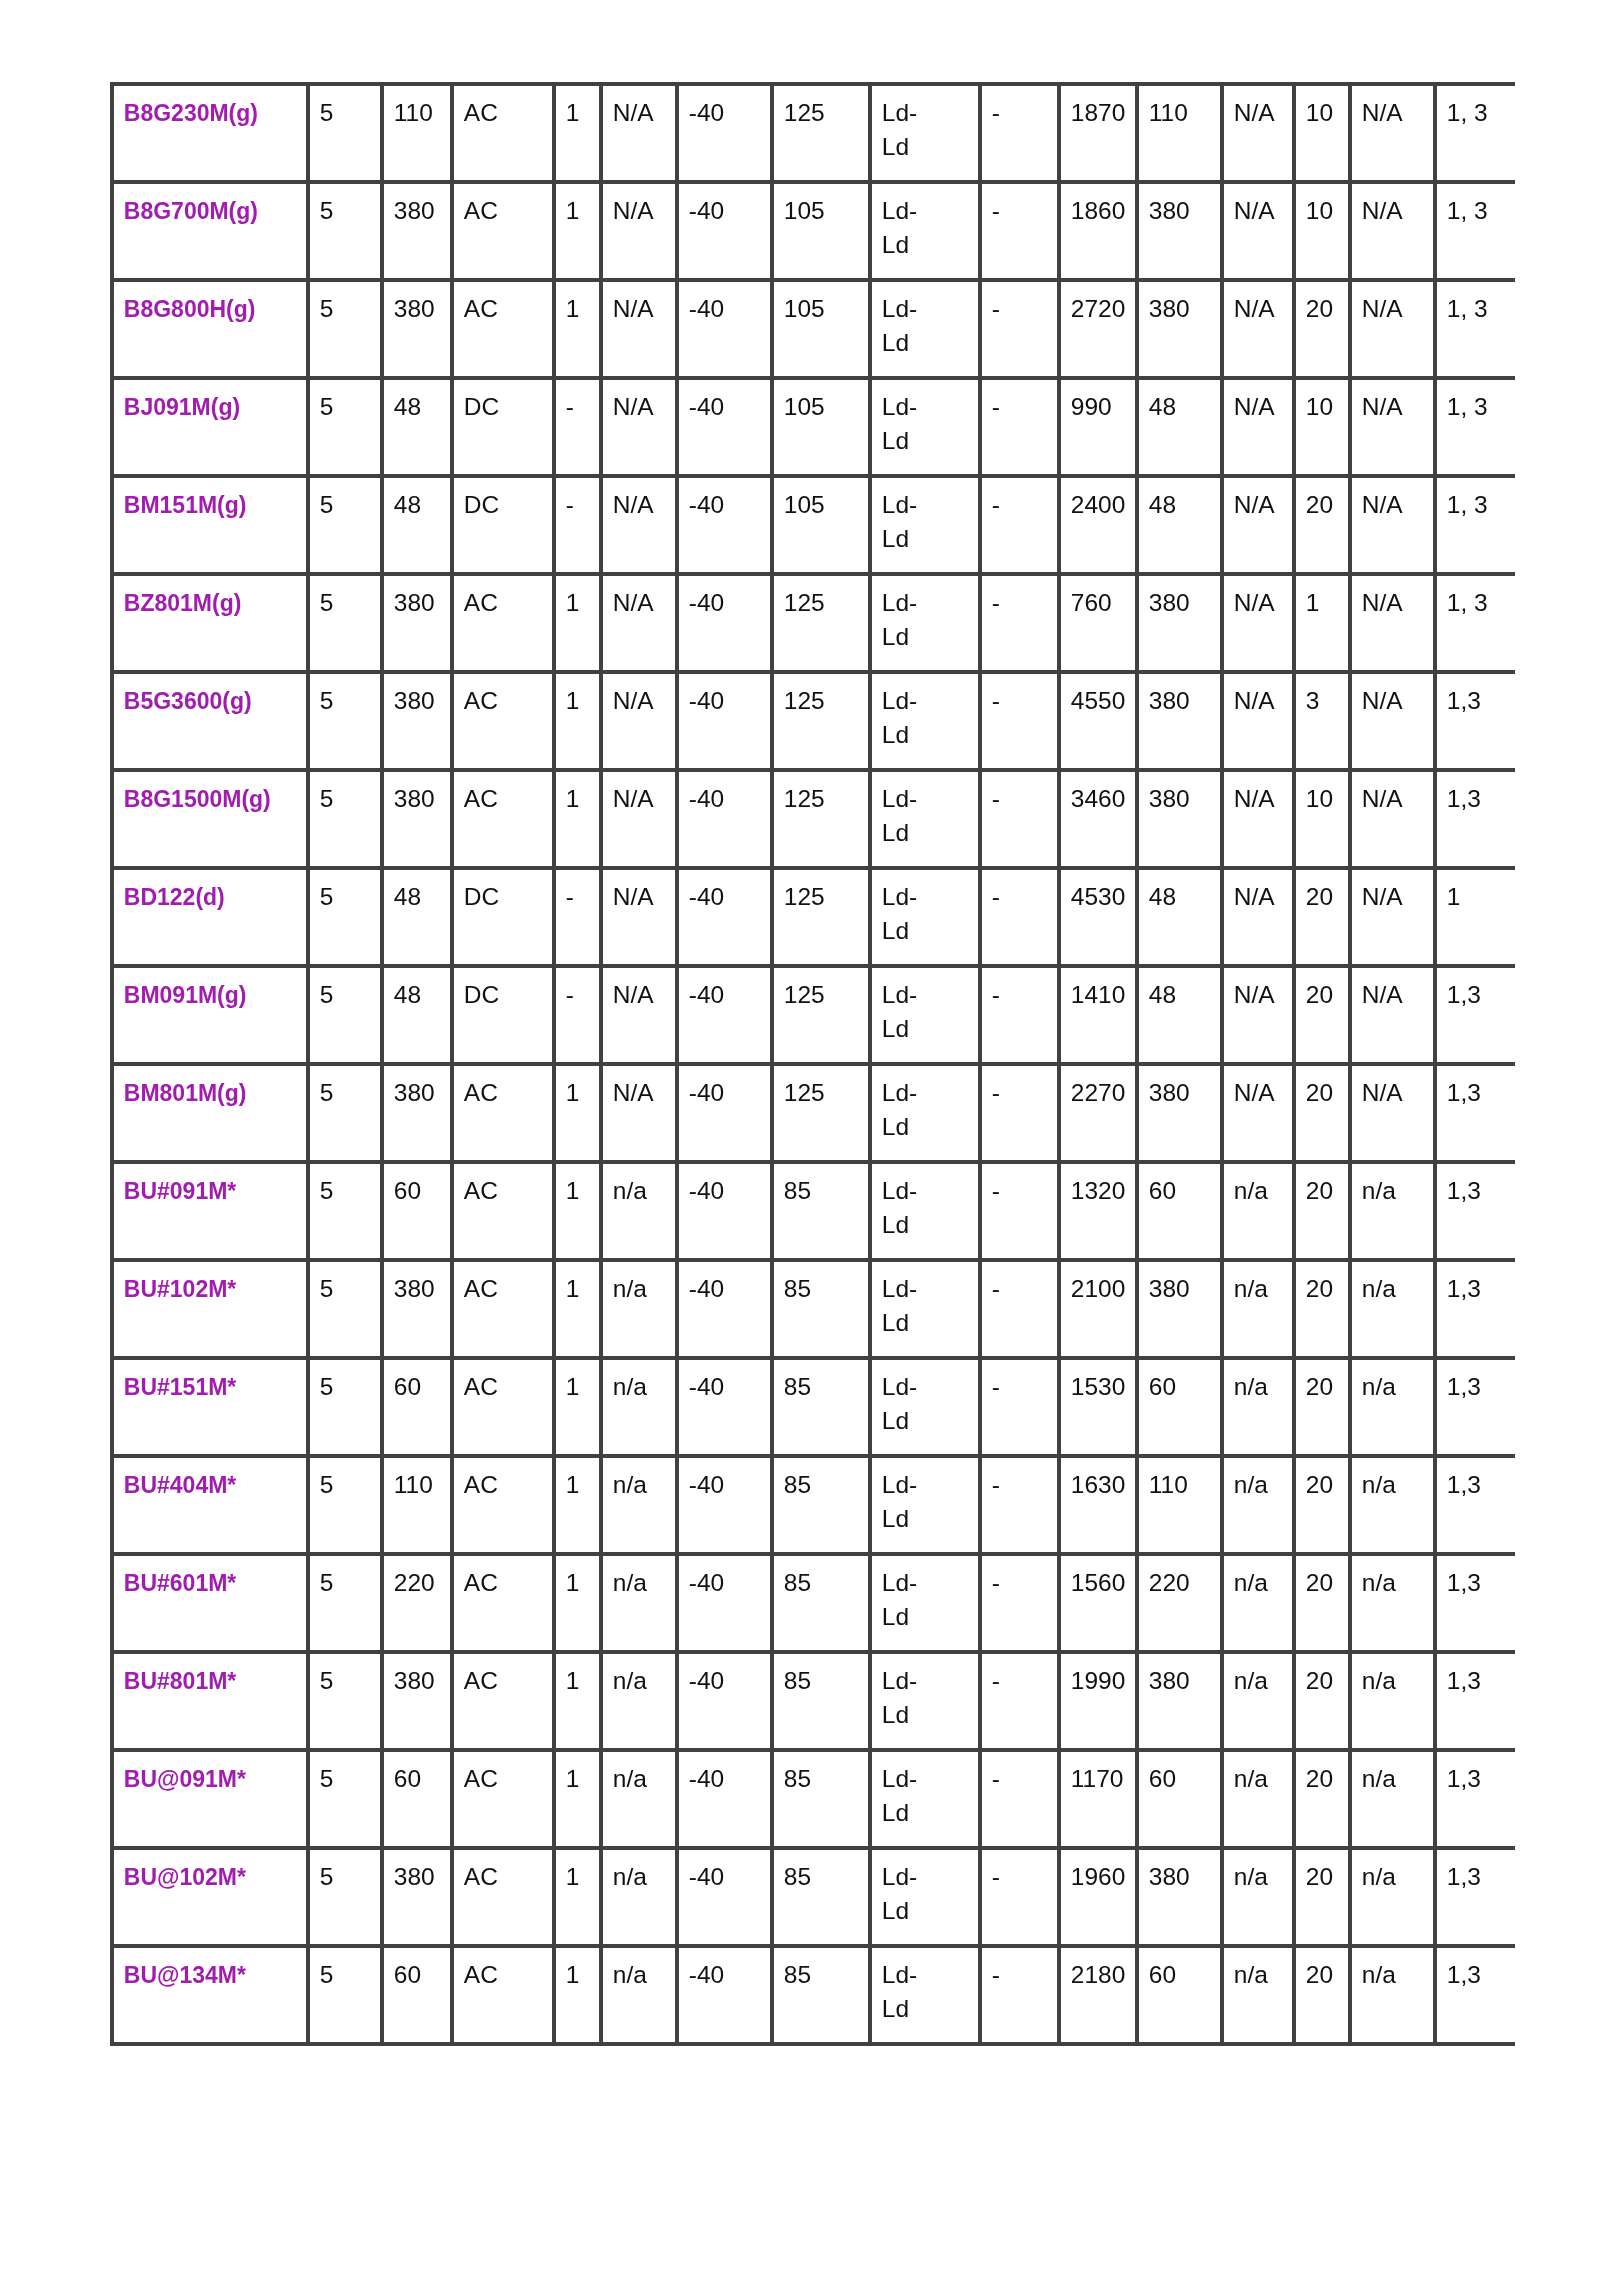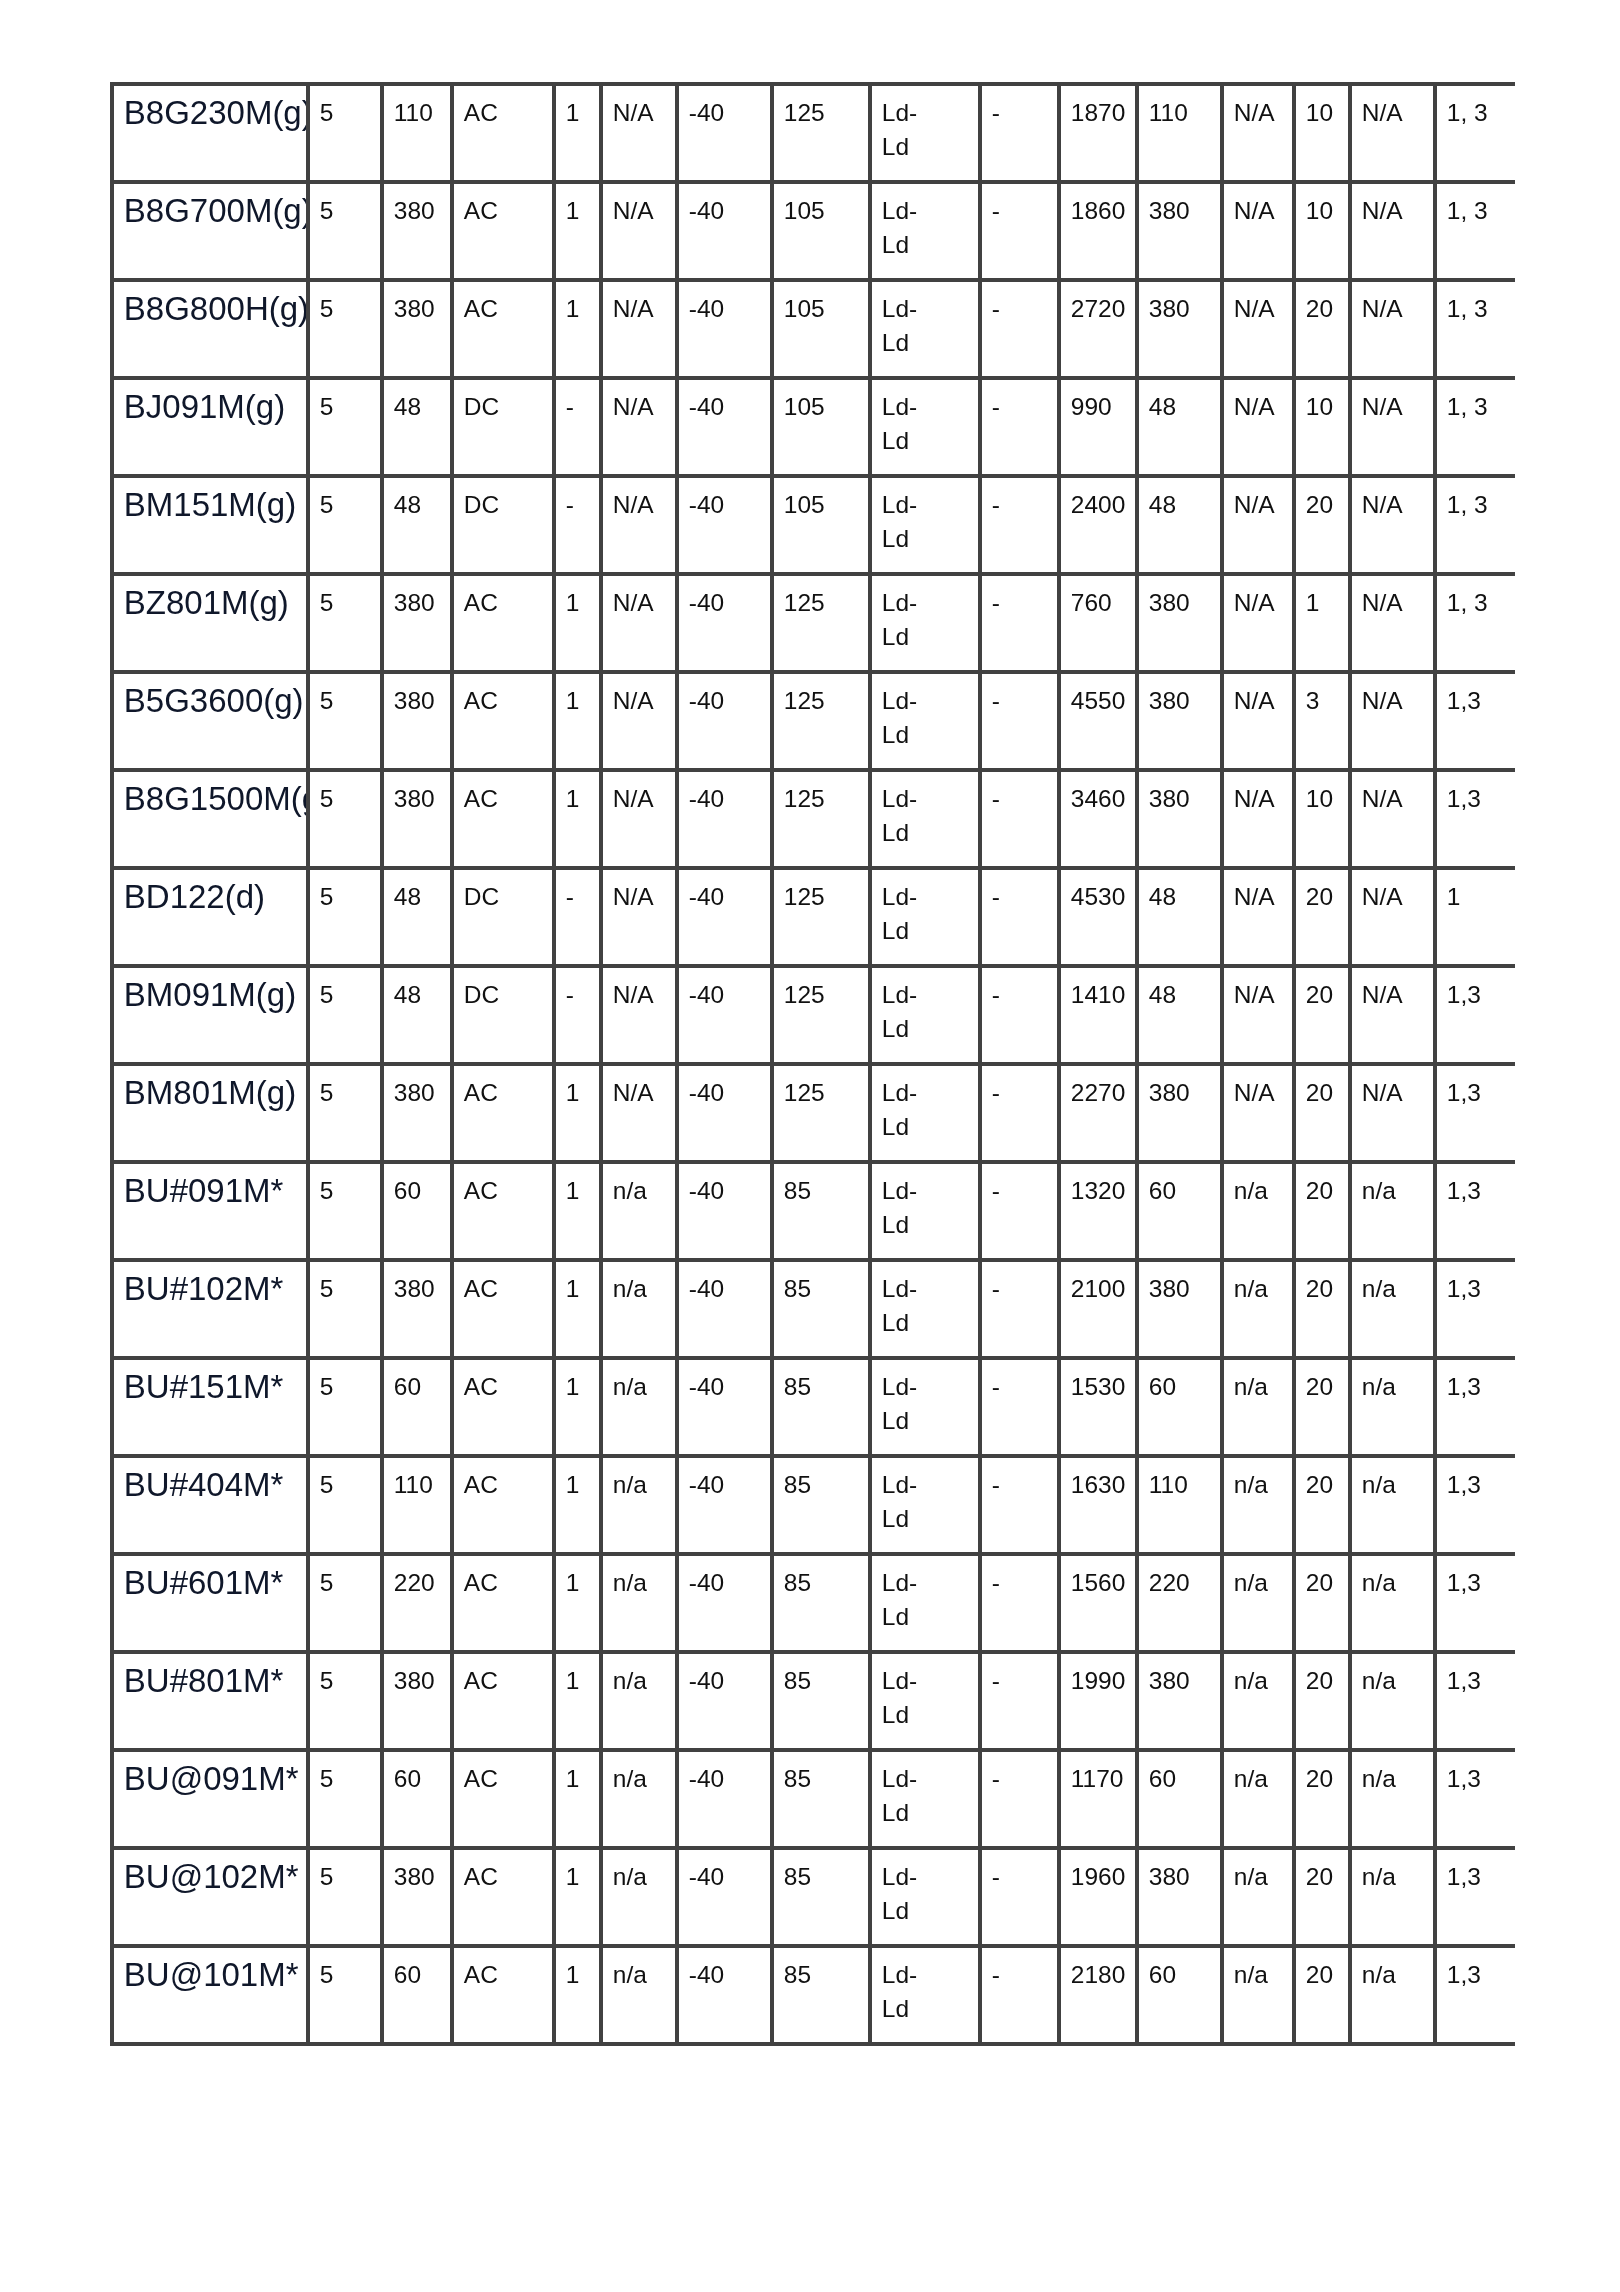--- a/index.html
+++ b/index.html
@@ -41,23 +41,23 @@
     line-height: 34px;
     white-space: pre-line;
     overflow: hidden;
     color: #111111;
   }
   
   table.spec-table td:last-child {
     border-right: 0;
   }
   table.spec-table td:first-child {
-    font-weight: normal;
-    font-size: 33px;
-    color: #0f172a;
+    font-weight: bold;
+    font-size: 23px;
+    color: #a21caf;
     white-space: nowrap;
   }
 </style>
 </head>
 <body>
 
 <div class="page">
   <table class="spec-table">
     <colgroup>
       <col style="width:196px">
@@ -433,21 +433,21 @@
 Ld</td>
     <td>-</td>
     <td>1960</td>
     <td>380</td>
     <td>n/a</td>
     <td>20</td>
     <td>n/a</td>
     <td>1,3</td>
   </tr>
         <tr>
-    <td>BU@101M*</td>
+    <td>BU@134M*</td>
     <td>5</td>
     <td>60</td>
     <td>AC</td>
     <td>1</td>
     <td>n/a</td>
     <td>-40</td>
     <td>85</td>
     <td>Ld-
 Ld</td>
     <td>-</td>

